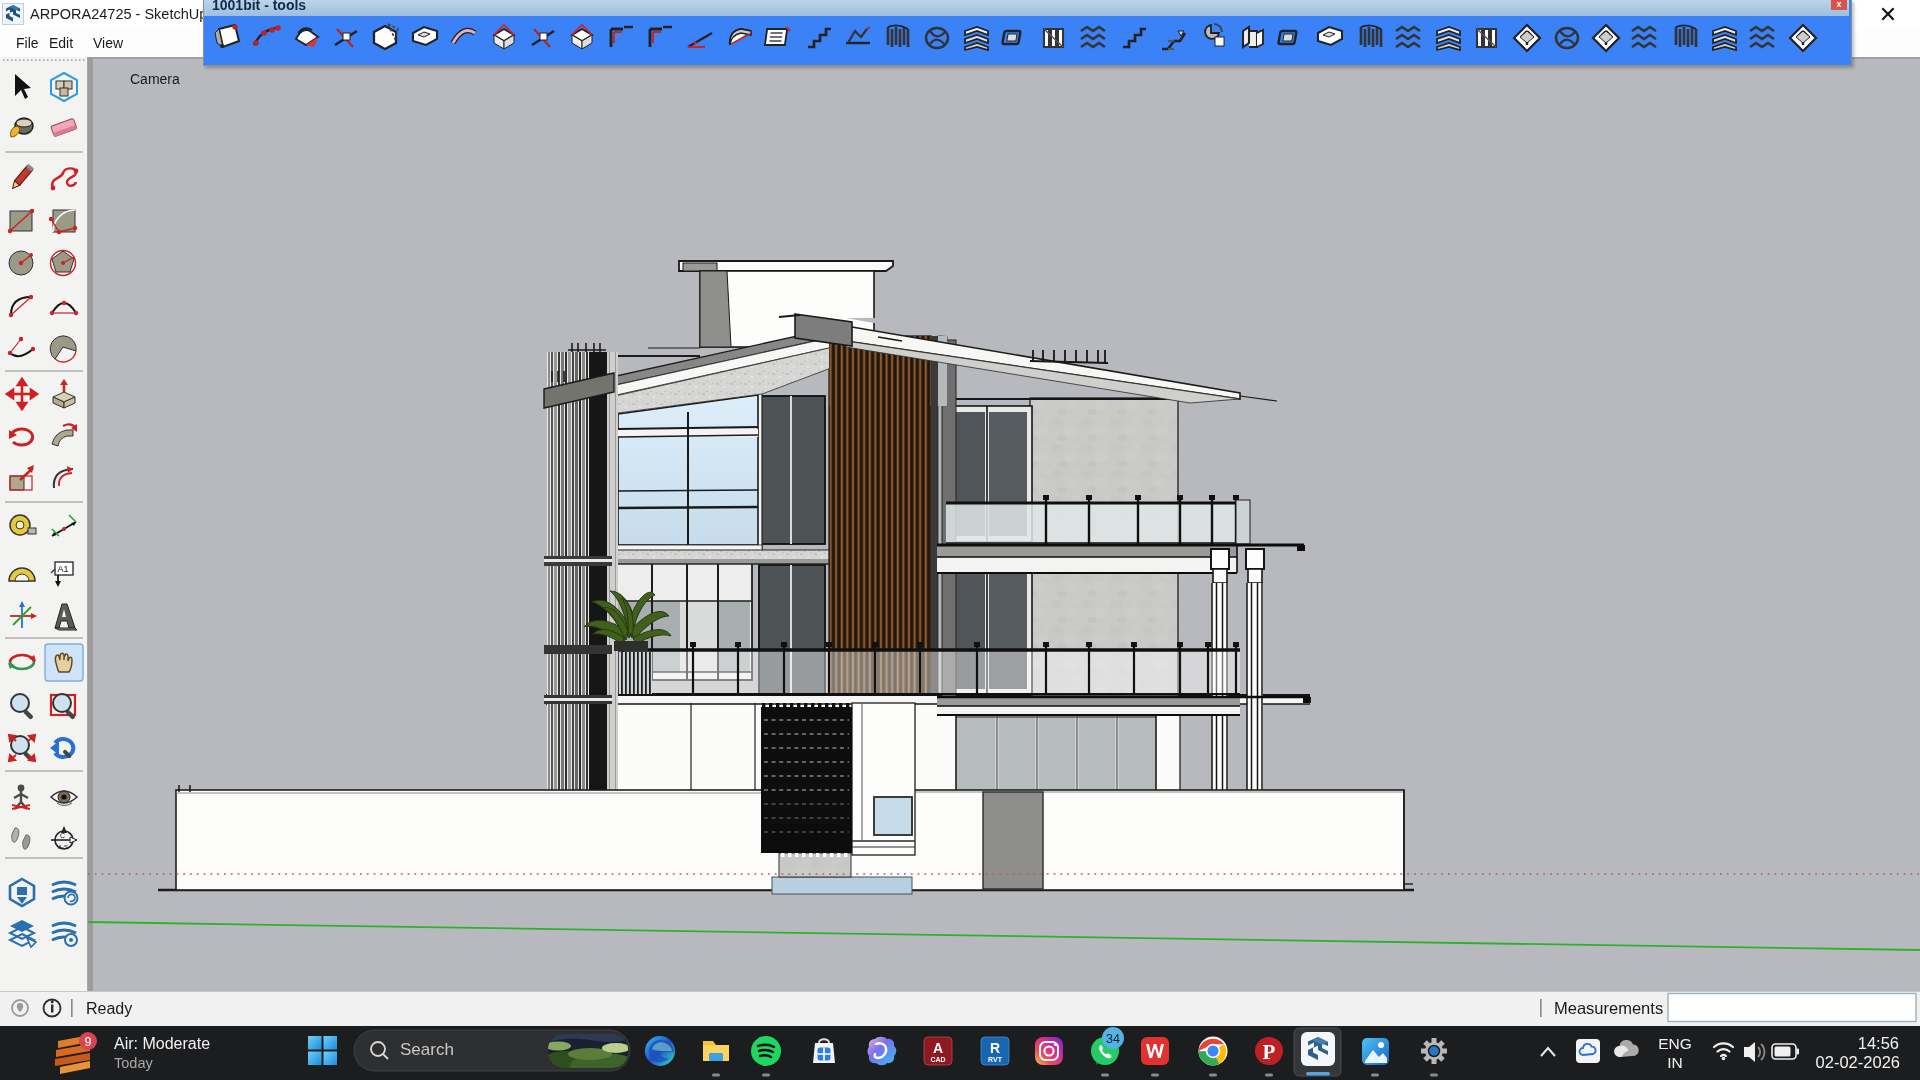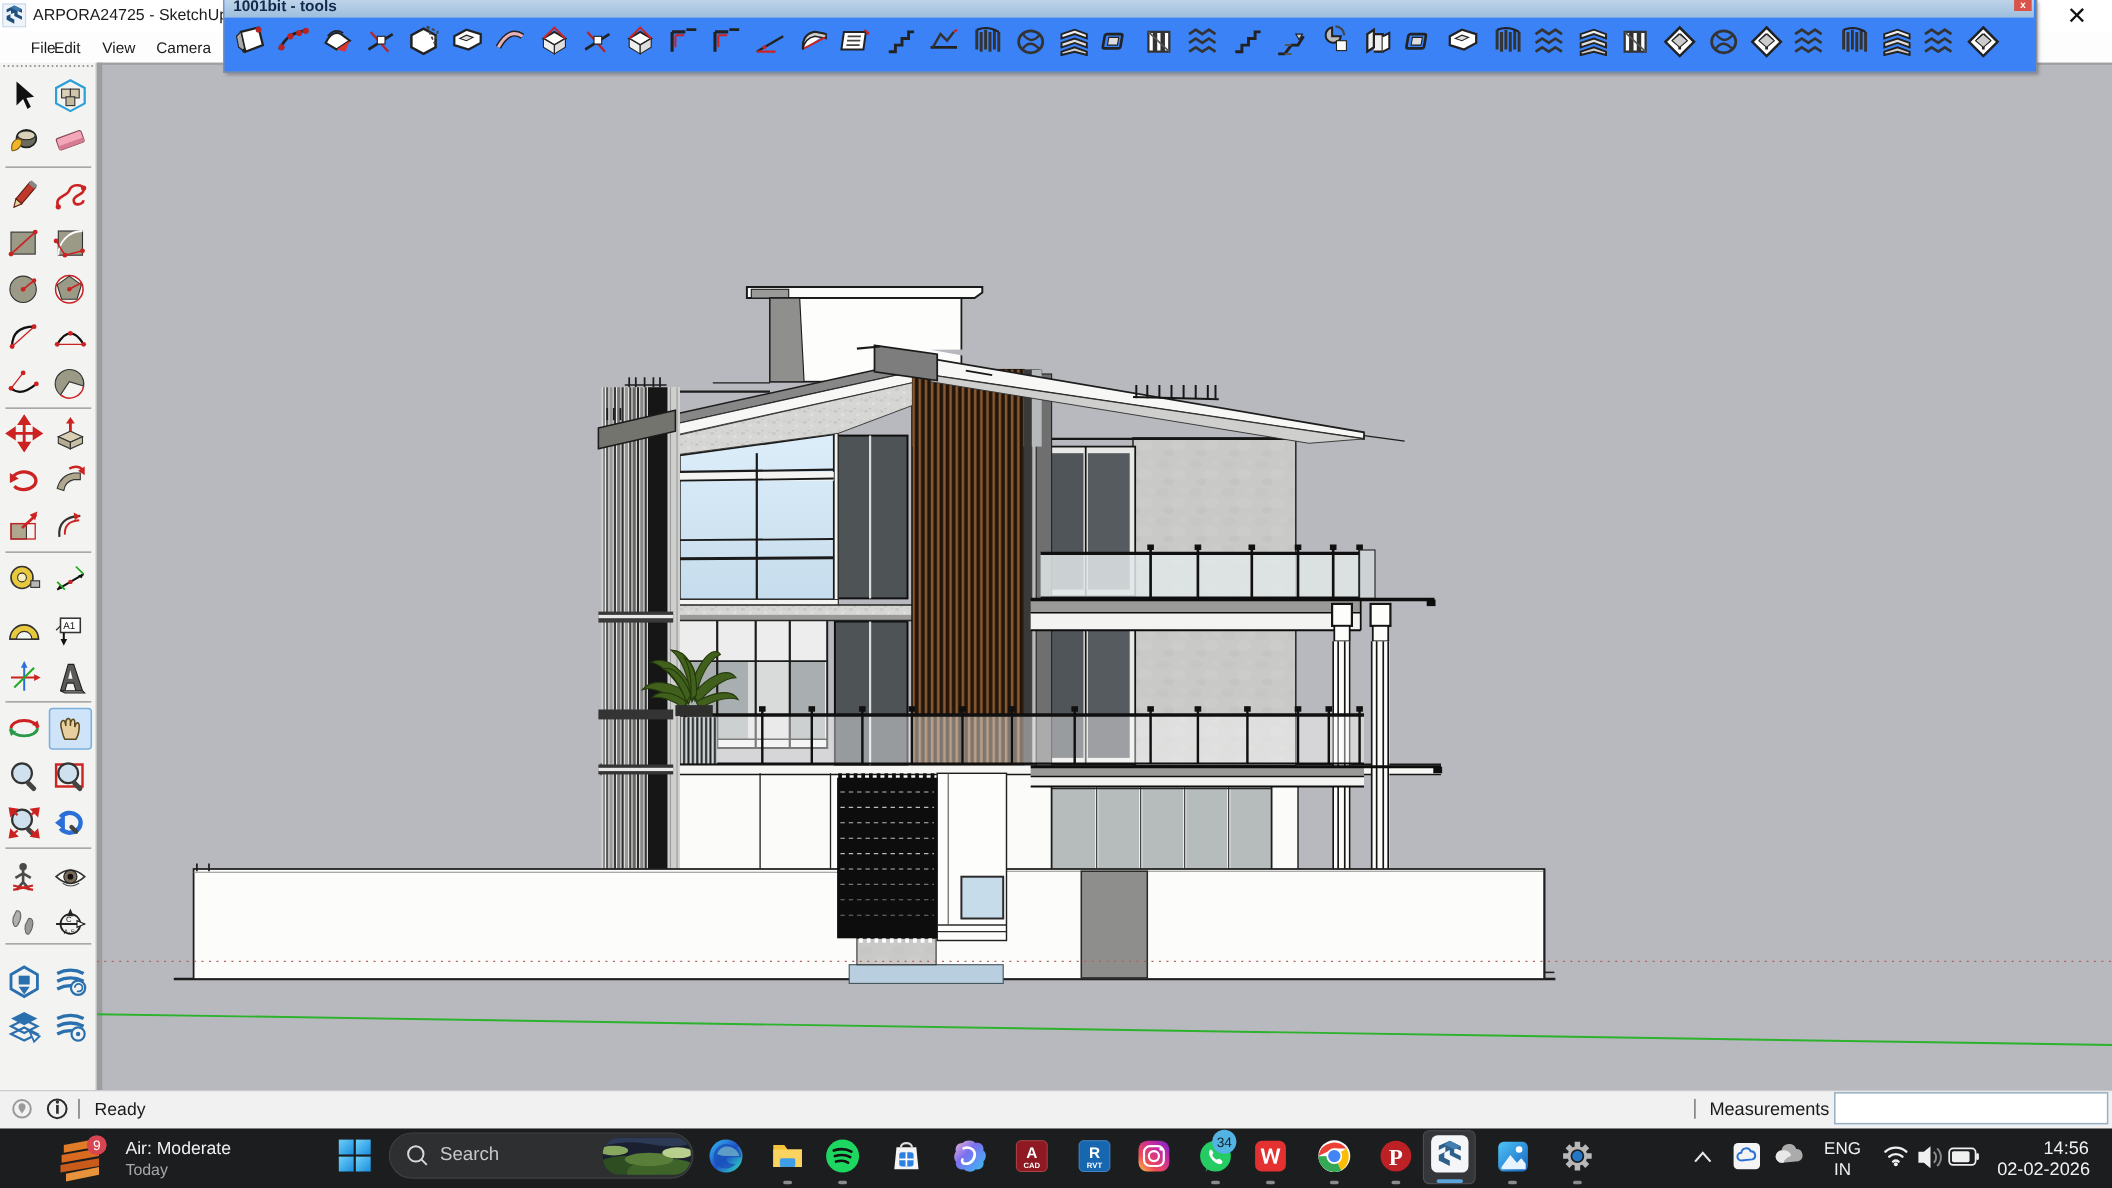--- a/index.html
+++ b/index.html
@@ -311,24 +311,24 @@
 <svg class="abs" style="left:2px;top:3px" width="22" height="22" viewBox="0 0 22 22">
 <rect x="0.5" y="0.5" width="21" height="21" fill="#eef4fa" stroke="#b8cfe4" stroke-width="1"></rect>
 <g transform="translate(3,2)">
       <path d="M8 0 L 15 3.5 L 15 6.5 L 11 5 L 11 8 L 15 10 L 15 13 L 8 9.5 L 8 6.5 L 4.5 8 L 4.5 11 L 8 12.8 L 8 16.5 L 1 13 L 1 9.5 L 5 7.8 L 5 4.5 L 1 6.3 L 1 3.5 L 8 0 Z" fill="#1f4f7d"></path>
 <path d="M8 0 L 15 3.5 L 11 5.2 L 4.8 2.1 Z" fill="#3d78ad"></path>
     </g>
 </svg>
 <div id="titletext" class="abs">ARPORA24725 - SketchUp</div>
 <div id="closex" class="abs">✕</div>
 <div id="menubar" class="abs"></div>
-<div class="abs mitem" style="left:28px;">File</div>
+<div class="abs mitem" style="left:16px;">File</div>
 <div class="abs mitem" style="left:49px;">Edit</div>
 <div class="abs mitem" style="left:93px;text-align:center;">View</div>
-<div class="abs mitem" style="left:142px;">Camera</div>
+<div class="abs mitem" style="left:130px;margin-top:36px;">Camera</div>
 
 <div id="lefttb" class="abs"></div>
 <svg class="abs" style="left:0;top:57px" width="88" height="934" viewBox="0 0 88 934">
 <rect width="88" height="934" fill="#f3f3f2"></rect>
 <rect x="87" width="1" height="934" fill="#a8a8a8"></rect>
 <line x1="3" y1="3" x2="85" y2="3" stroke="#9a9a9a" stroke-width="1.6" stroke-dasharray="1.5,2.5"></line>
 <line x1="5" y1="95" x2="83" y2="95" stroke="#8f8f8f" stroke-width="1.2"></line>
 <line x1="5" y1="314" x2="83" y2="314" stroke="#8f8f8f" stroke-width="1.2"></line>
 <line x1="5" y1="445" x2="83" y2="445" stroke="#8f8f8f" stroke-width="1.2"></line>
 <line x1="5" y1="581" x2="83" y2="581" stroke="#8f8f8f" stroke-width="1.2"></line>

